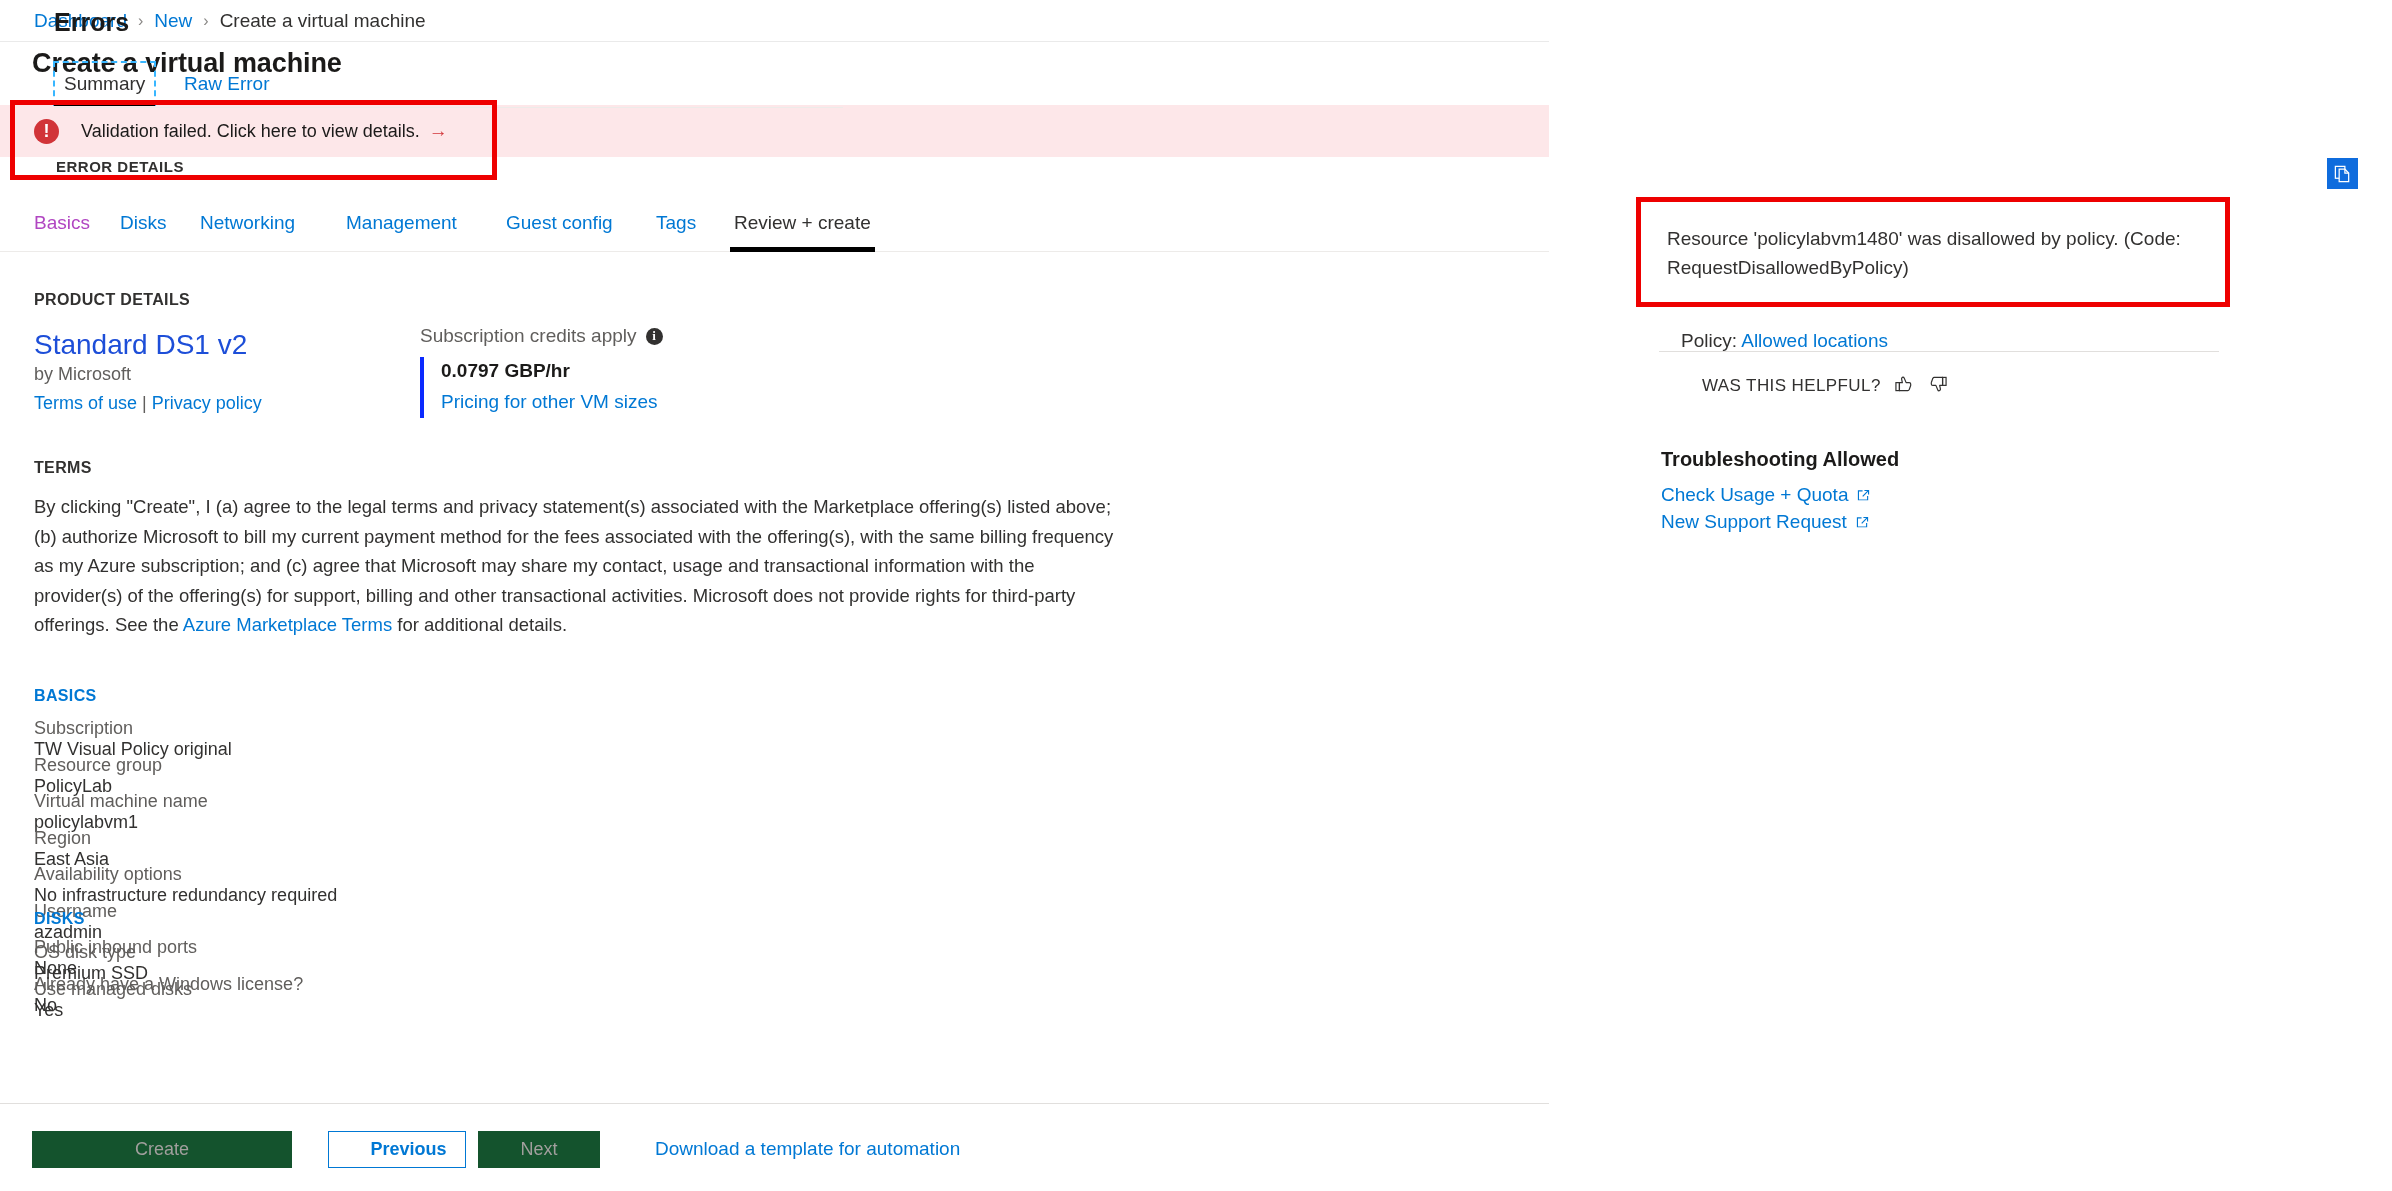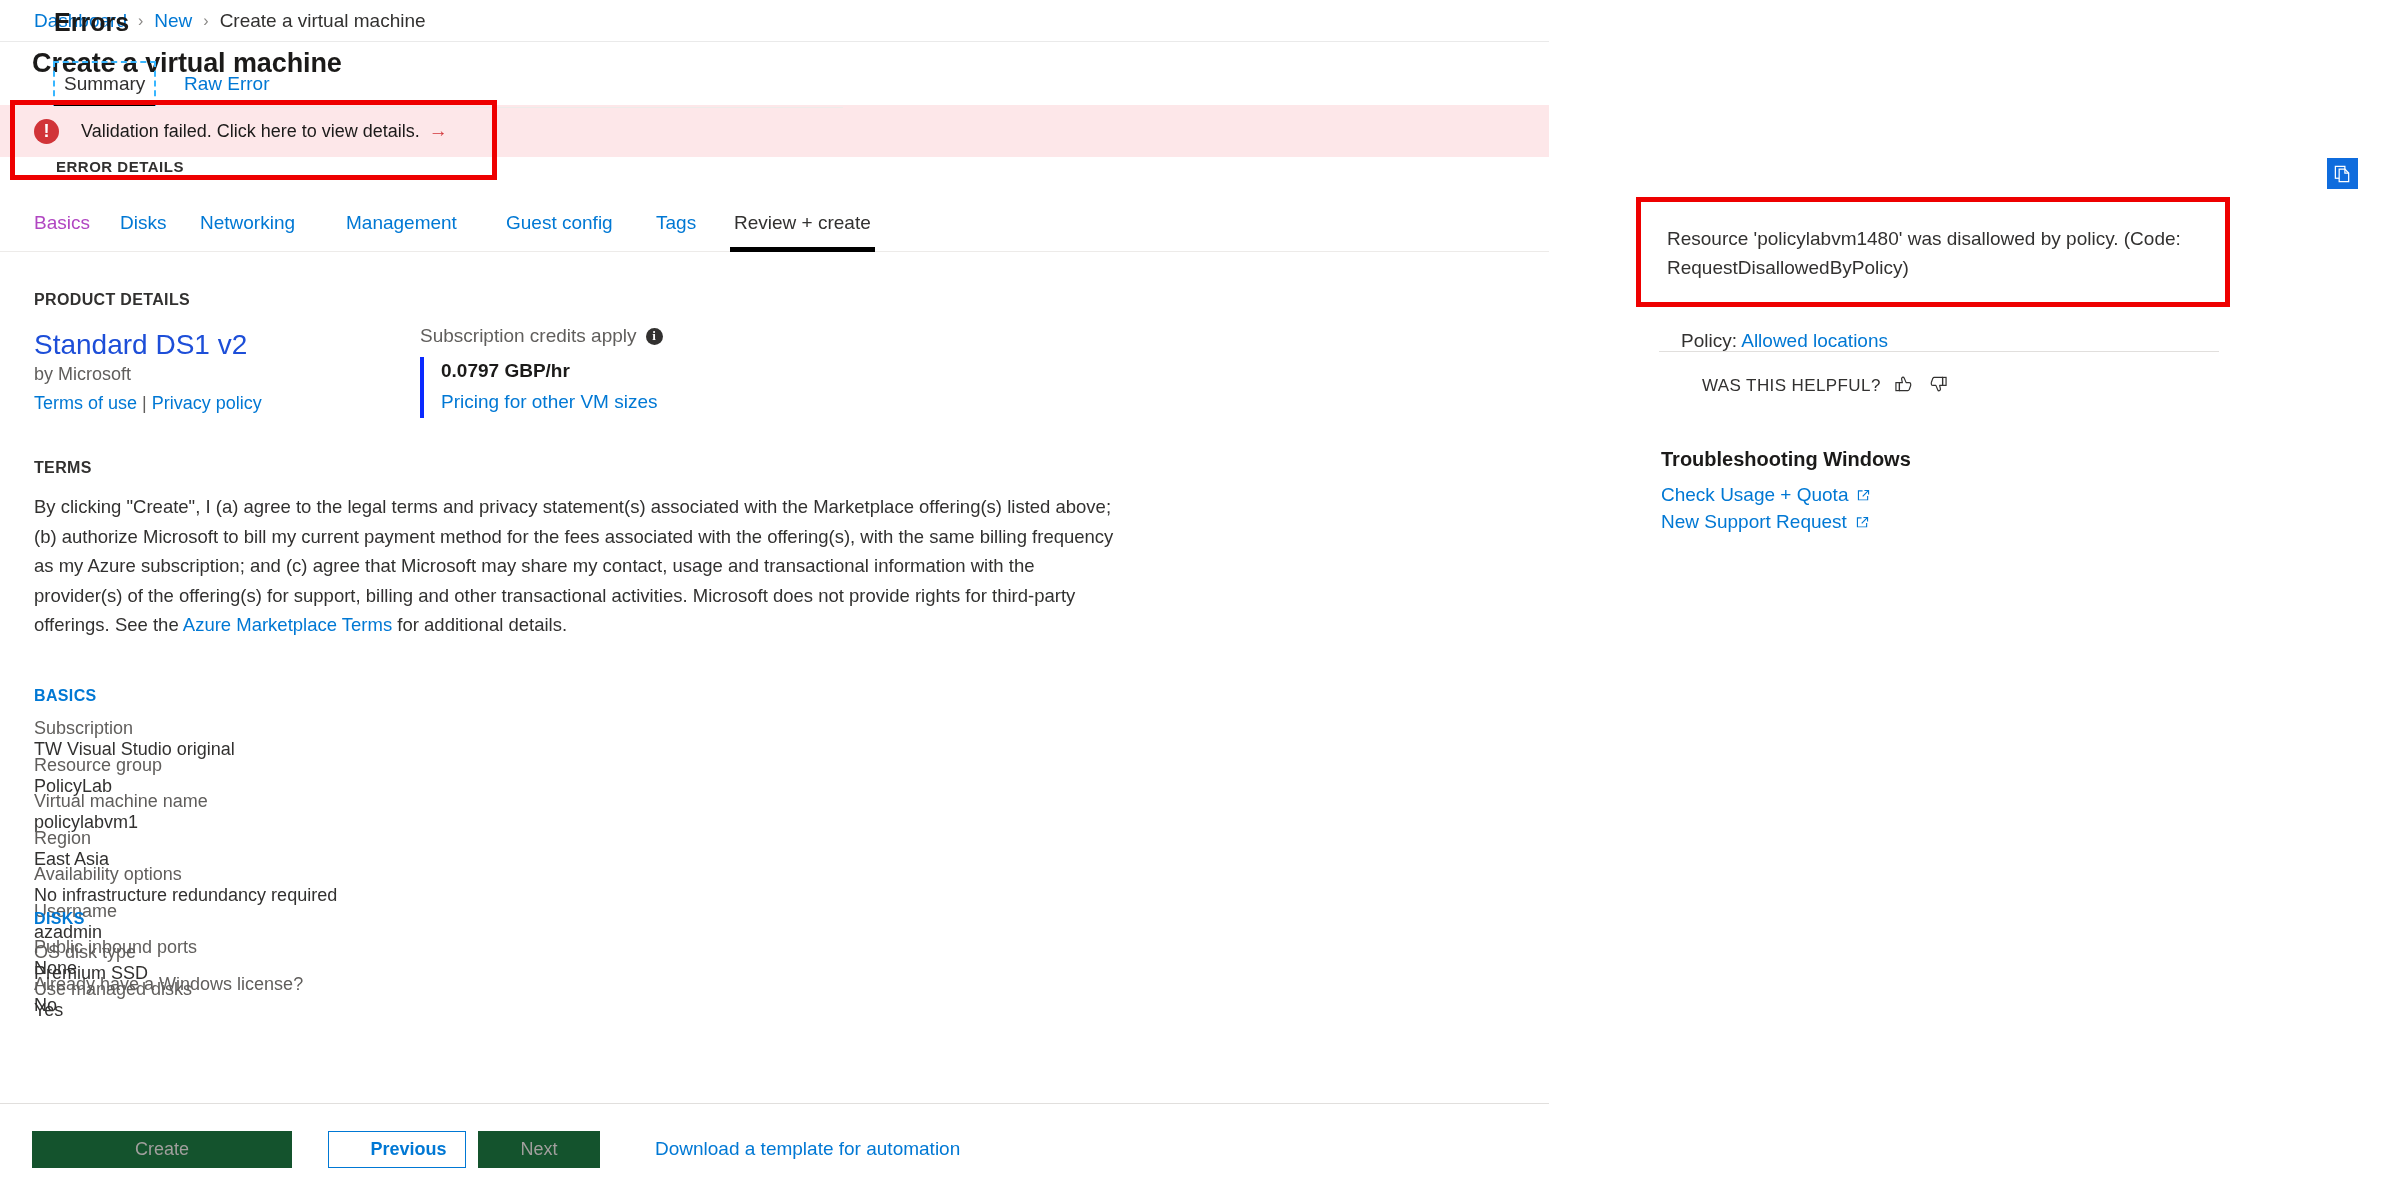--- a/index.html
+++ b/index.html
@@ -312,21 +312,21 @@
 
       <div class="sec-head" id="terms-head">TERMS</div>
       <div id="terms-body">
         <span>By clicking "Create", I (a) agree to the legal terms and privacy statement(s) associated with the Marketplace offering(s) listed above; (b) authorize Microsoft to bill my current payment method for the fees associated with the offering(s), with the same billing frequency as my Azure subscription; and (c) agree that Microsoft may share my contact, usage and transactional information with the provider(s) of the offering(s) for support, billing and other transactional activities. Microsoft does not provide rights for third-party offerings. See the </span><span class="lnk">Azure Marketplace Terms</span><span> for additional details.</span>
       </div>
 
       <div class="sec-head blue" id="basics-head">BASICS</div>
       <div class="kv-section" id="basics-list">
         <div class="kv-row">
           <div class="kv-key">Subscription</div>
-          <div class="kv-val">TW Visual Studio original</div>
+          <div class="kv-val">TW Visual Policy original</div>
         </div>
         <div class="kv-row">
           <div class="kv-key">Resource group</div>
           <div class="kv-val">PolicyLab</div>
         </div>
         <div class="kv-row">
           <div class="kv-key">Virtual machine name</div>
           <div class="kv-val">policylabvm1</div>
         </div>
         <div class="kv-row">
@@ -413,21 +413,21 @@
       </svg>
     </span>
     <span class="thumb">
       <svg width="22" height="22" viewBox="0 0 24 24" aria-hidden="true">
         <path d="M17 13.5h-3.2l.8 3.9c.2 1-.5 2-1.5 2-.6 0-1.1-.3-1.3-.9l-2.1-5H6.3c-.9 0-1.6-.7-1.6-1.6V10.6c0-.2 0-.4.1-.6l1.6-4.2c.2-.6.8-1 1.5-1H17z" fill="none" stroke="#323130" stroke-width="1.3" stroke-linejoin="round"></path>
         <rect x="17" y="4.8" width="3.8" height="8.7" fill="none" stroke="#323130" stroke-width="1.3"></rect>
       </svg>
     </span>
   </div>
 
-  <div id="troubleshooting-title">Troubleshooting Windows</div>
+  <div id="troubleshooting-title">Troubleshooting Allowed</div>
 
   <div class="ts-link" id="ts-link-0">
     <span>Check Usage + Quota</span>
     <span class="ext-icon">
       <svg width="15" height="15" viewBox="0 0 16 16" aria-hidden="true">
         <path d="M2 2.5h5v1.2H3.2v8.6h8.6V8.6H13V13H2z" fill="#0078d4"></path>
         <path d="M9 2h5v5h-1.2V4.1L7.6 9.3l-.9-.9 5.2-5.2H9z" fill="#0078d4"></path>
       </svg>
     </span>
   </div>

